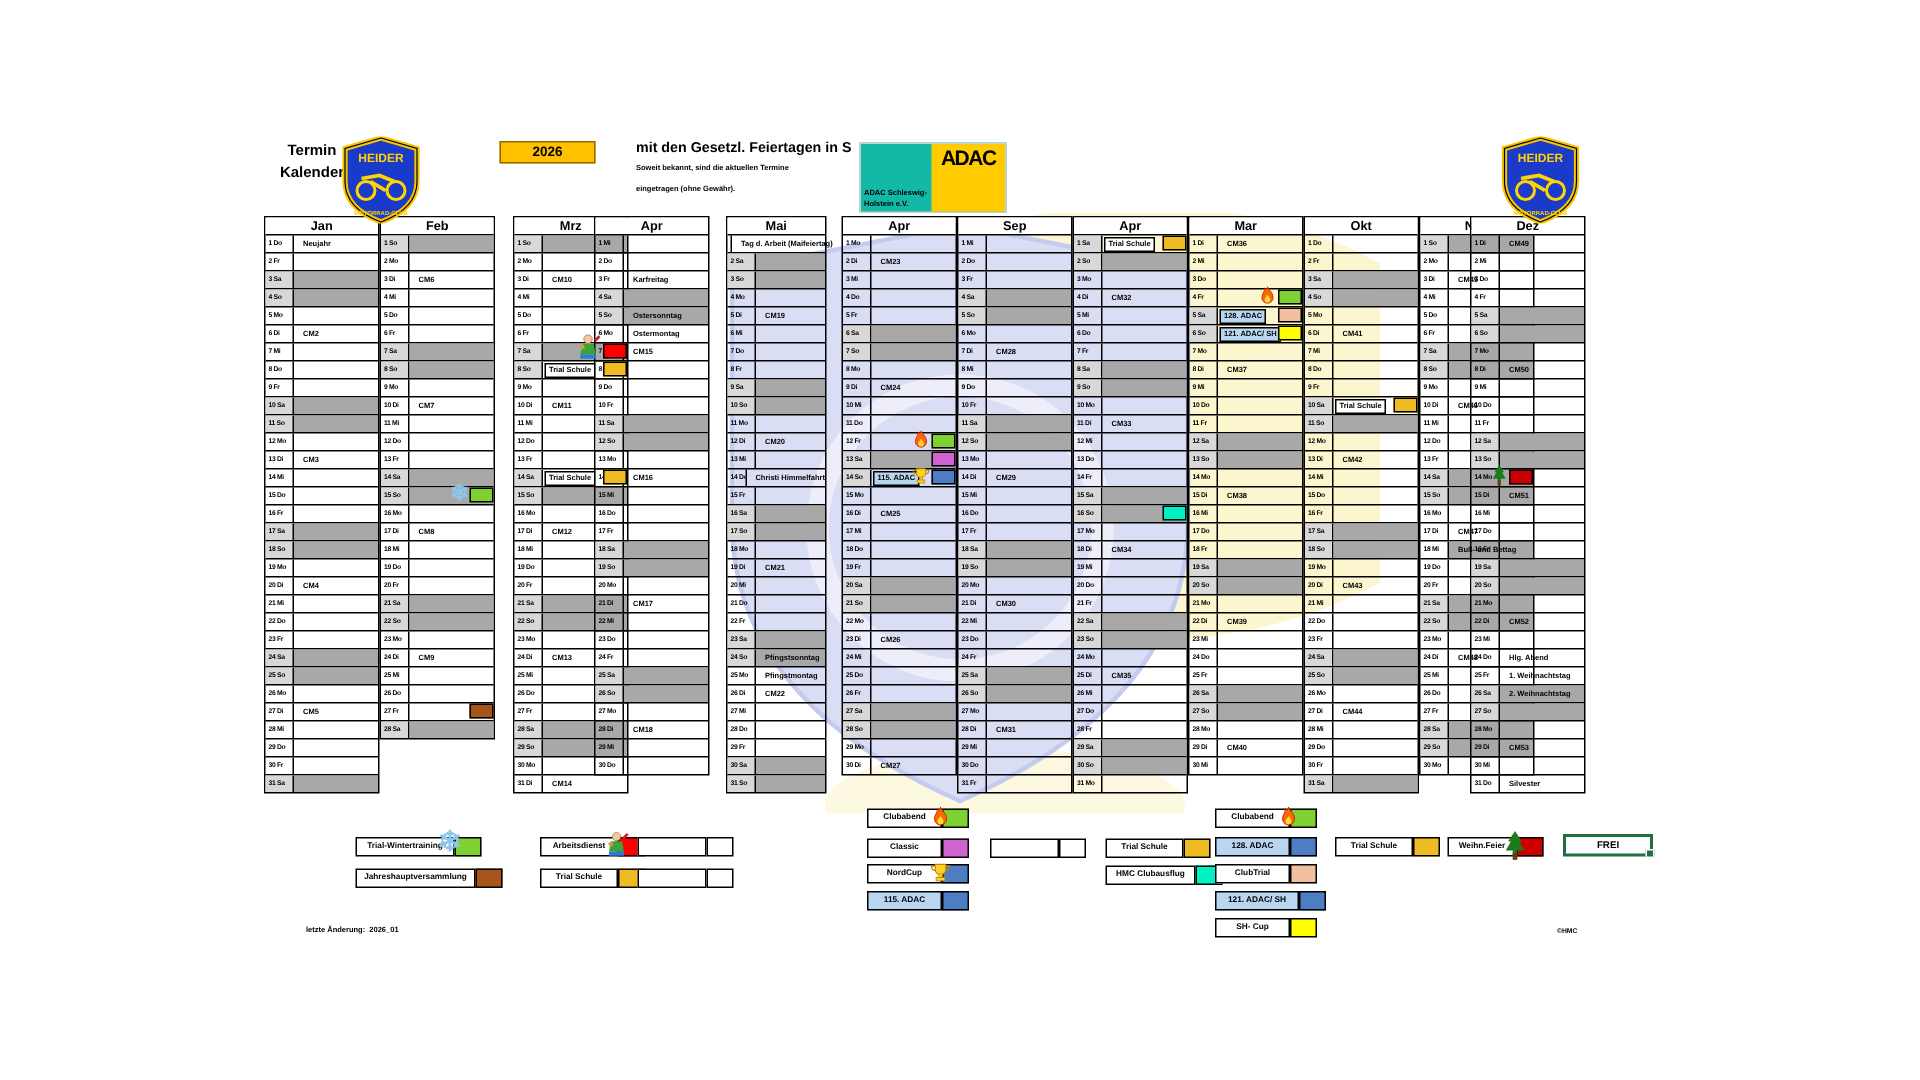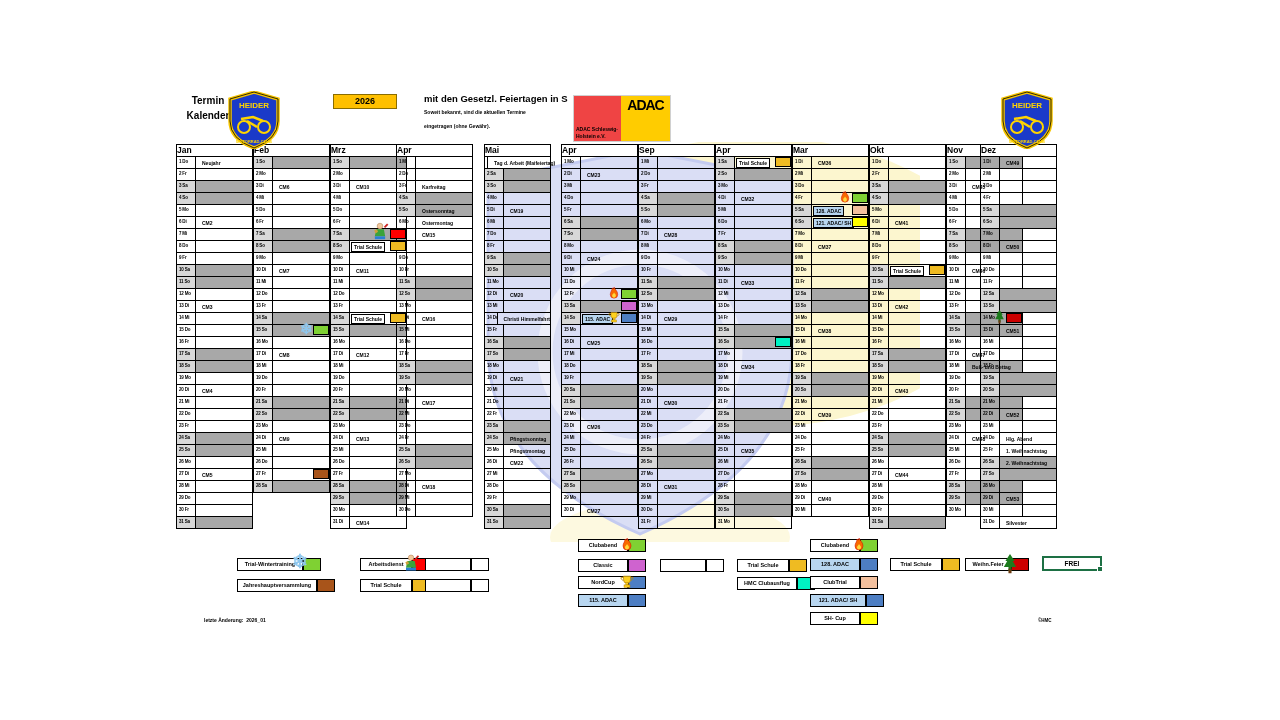--- a/index.html
+++ b/index.html
@@ -10,31 +10,31 @@
   .titleblock{position:absolute;left:184px;top:94px;width:48px;text-align:center;
               font-weight:bold;font-size:10px;line-height:1.45;}
   .badge{position:absolute;width:54px;height:58px;}
   #badge-left{left:227px;top:91px;}
   #badge-right{left:1000px;top:91px;}
   .yearbox{position:absolute;left:333px;top:94px;width:62px;height:13px;background:#ffc000;
            border:1px solid #8a6d00;font-weight:bold;font-size:9px;text-align:center;line-height:13px;}
   .maintitle{position:absolute;left:424px;top:93px;font-weight:bold;font-size:9.5px;white-space:nowrap;}
   .note1{position:absolute;left:424px;top:109px;font-weight:bold;font-size:5px;}
   .note2{position:absolute;left:424px;top:123px;font-weight:bold;font-size:5px;}
-  .adacblock{position:absolute;left:573px;top:95px;width:96px;height:45px;background:#ef4444;
+  .adacblock{position:absolute;left:573px;top:95px;width:96px;height:45px;background:#14b8a6;
              border:1px solid #d0d0d0;}
   .adacyellow{position:absolute;right:0;top:0;width:49px;height:45px;background:#ffcc00;
               font-weight:bold;font-size:14px;letter-spacing:-1px;text-align:center;padding-top:1px;box-sizing:border-box;}
   .adacregion{position:absolute;left:2px;bottom:2px;font-weight:bold;font-size:5px;line-height:1.3;}
   
   #wm{position:absolute;left:440px;top:142px;width:480px;height:400px;z-index:0;}
   
   #calendar{position:absolute;left:176px;top:144px;width:926px;height:386px;z-index:1;}
   .monthcol{position:absolute;top:0;border:1px solid #000;box-sizing:border-box;background:transparent;}
-  .mhead{height:11px;line-height:11px;font-weight:bold;font-size:8.5px;
+  .mhead{height:11px;line-height:11px;text-align:center;font-weight:bold;font-size:8.5px;
          border-bottom:1px solid #000;background:#fff;}
   .drow{position:relative;height:11px;border-bottom:1px solid #000;display:flex;}
   .drow:last-child{border-bottom:none;}
   .dlabel{width:19px;box-sizing:border-box;font-size:4.5px;font-weight:bold;padding:2px 0 0 2px;
           border-right:1px solid #000;letter-spacing:-0.2px;white-space:nowrap;overflow:hidden;}
   .wel{background:#d8d8d8;}
   .dcontent{flex:1;position:relative;display:flex;align-items:center;overflow:visible;}
   .drow.we .dcontent{background:#a8a8a8;}
   .evtext{font-size:5px;font-weight:bold;margin-left:6px;white-space:nowrap;z-index:2;}
   .evlabel{font-size:5px;font-weight:bold;background:#fff;border:1px solid #000;
@@ -377,21 +377,21 @@
         <span class="dlabel">27 Fr</span>
         <span class="dcontent">
           <span class="evbox" style="background: rgb(168, 84, 26);"></span>
         </span>
       </div>
       <div class="drow we">
         <span class="dlabel wel">28 Sa</span>
         <span class="dcontent"></span>
       </div>
     </div>
-    <div class="monthcol" style="left: 154px; width: 77px;">
+    <div class="monthcol" style="left: 166px; width: 77px;">
       <div class="mhead">Mrz</div>
       <div class="drow we">
         <span class="dlabel wel">1 So</span>
         <span class="dcontent"></span>
       </div>
       <div class="drow">
         <span class="dlabel">2 Mo</span>
         <span class="dcontent"></span>
       </div>
       <div class="drow">

